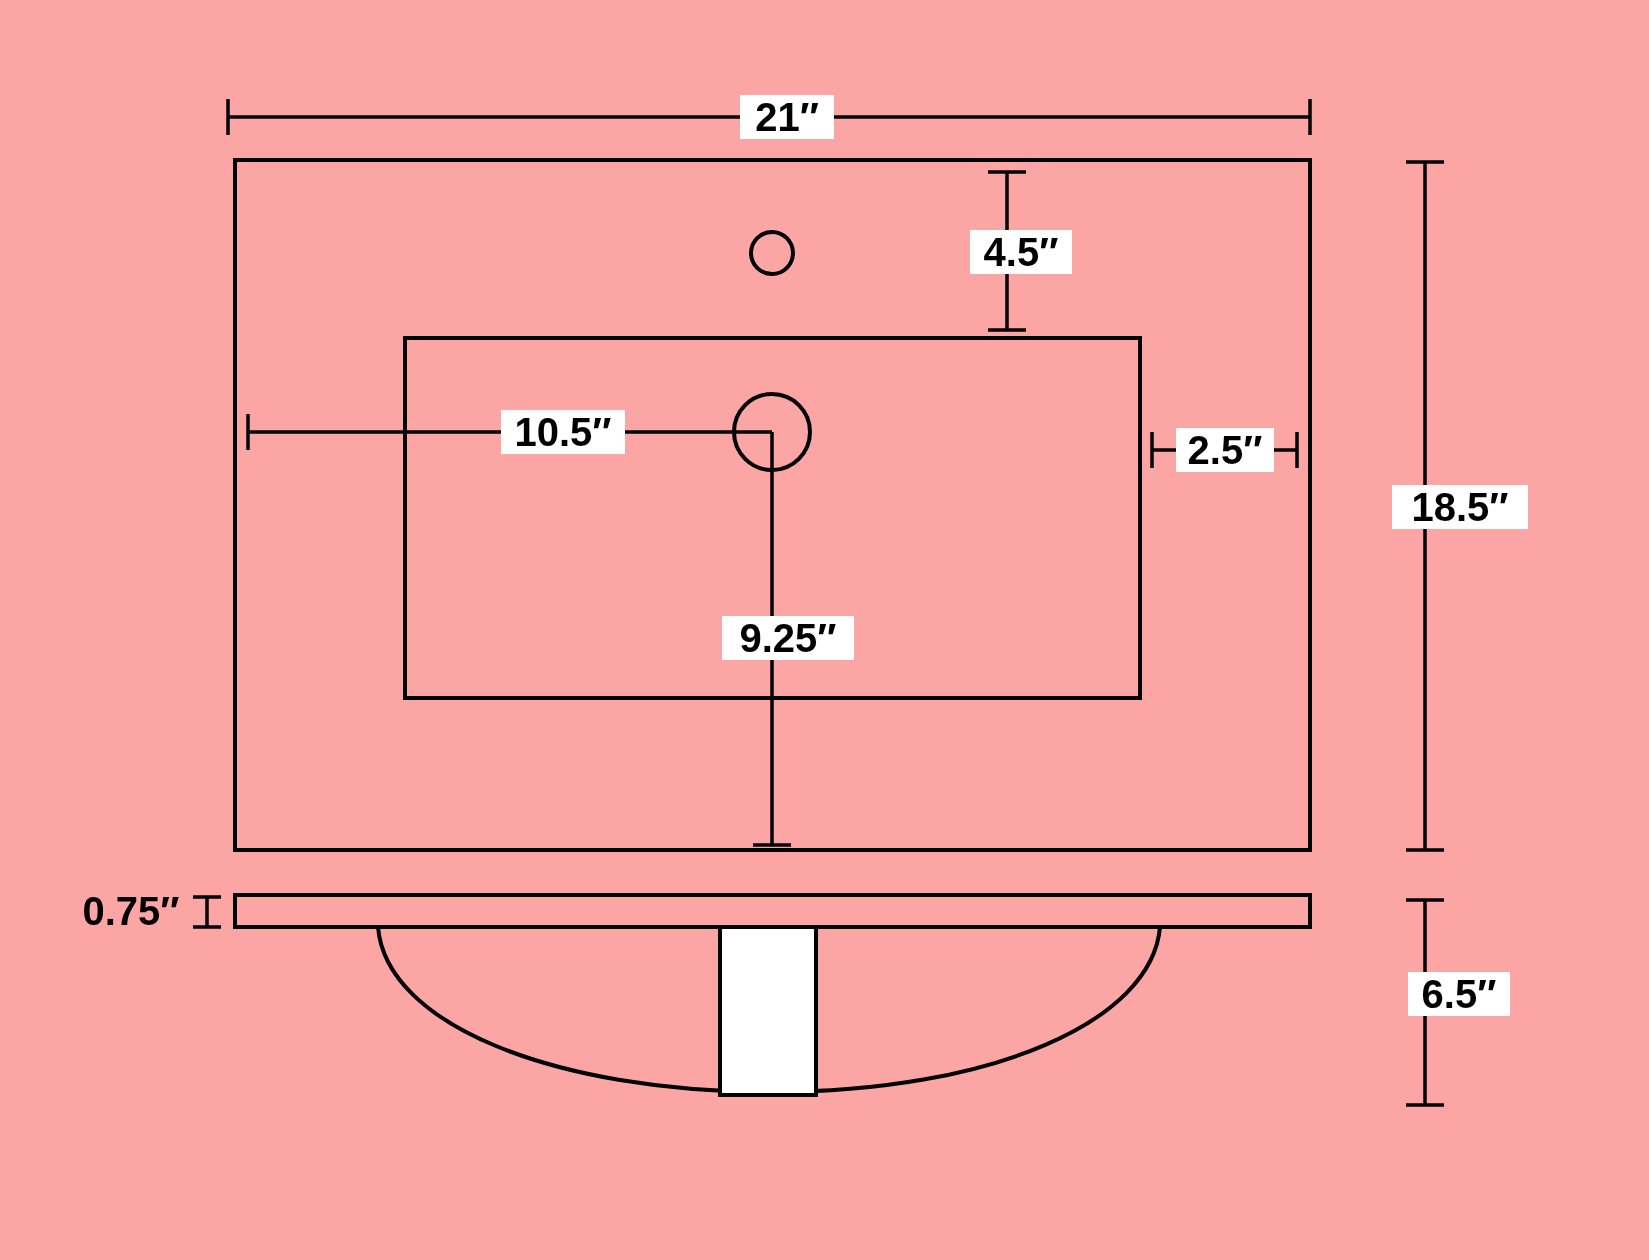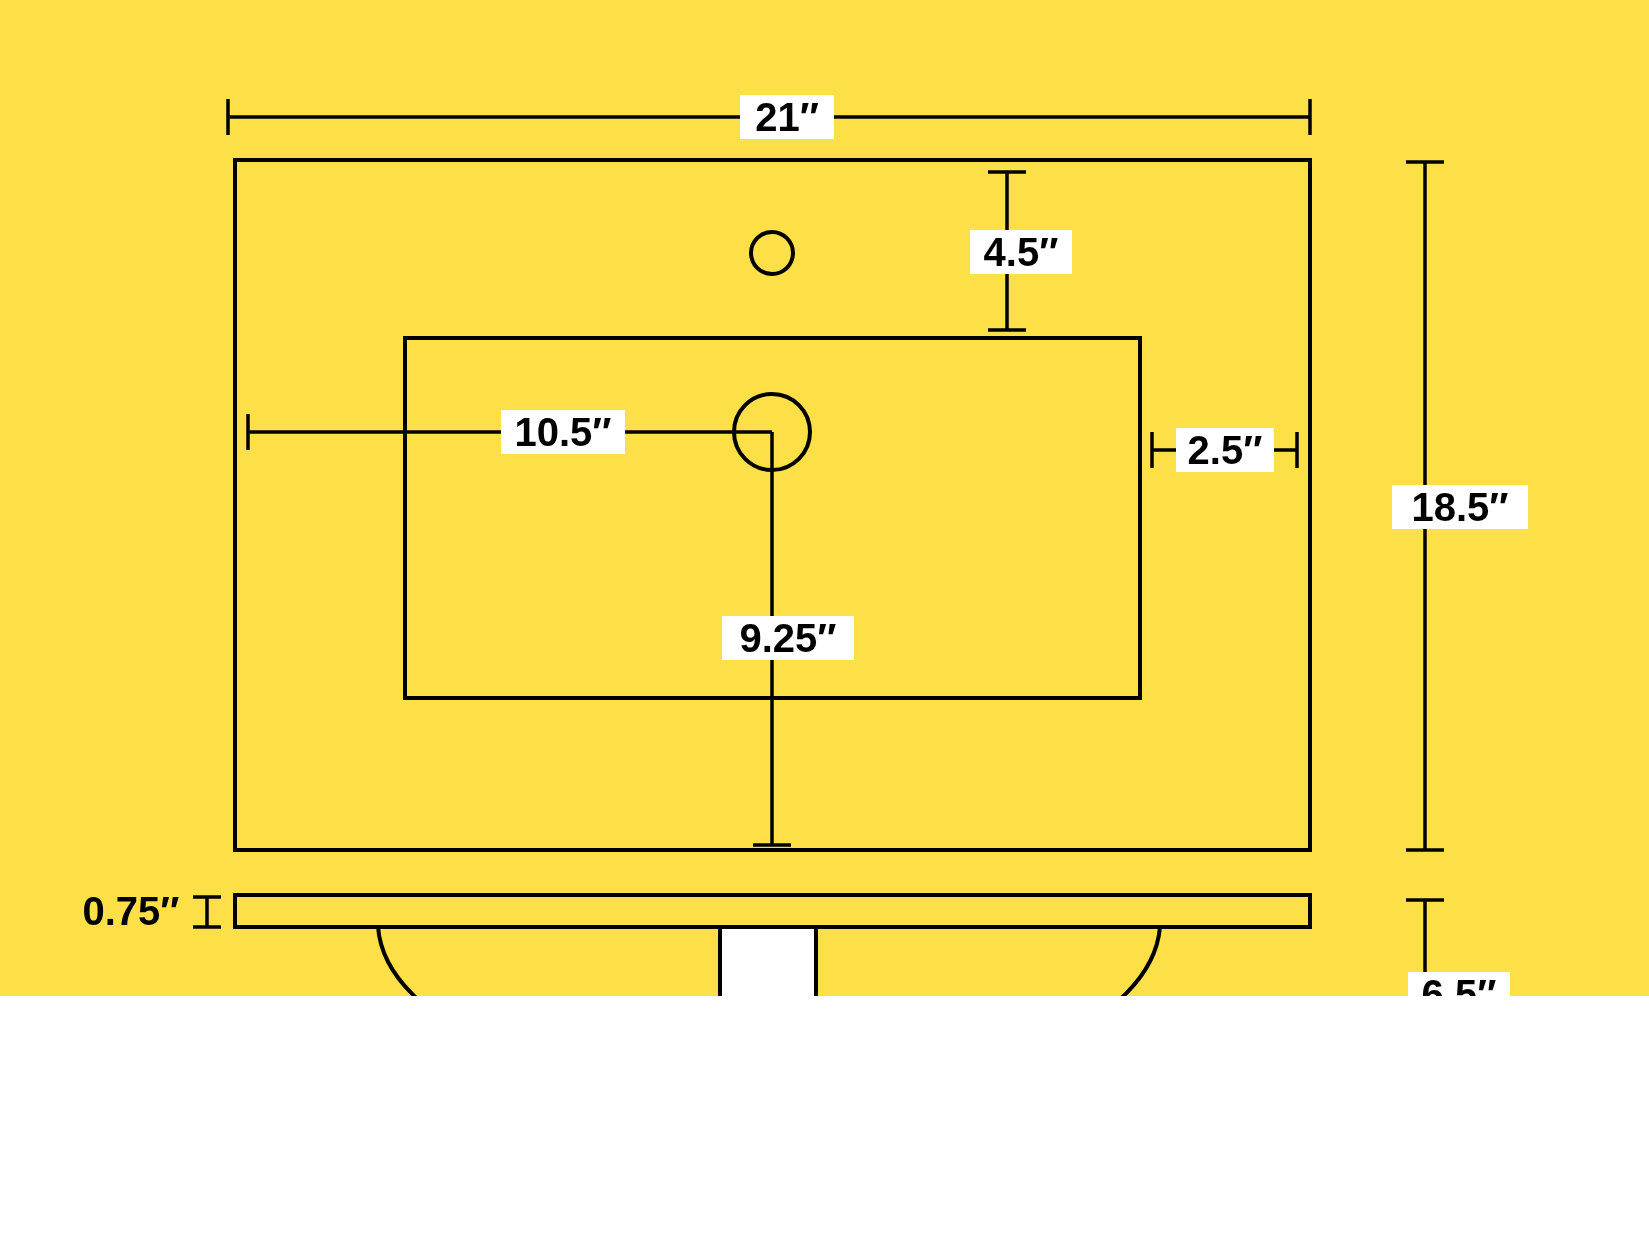--- a/index.html
+++ b/index.html
@@ -3,22 +3,22 @@
 <meta charset="utf-8">
 <style>
   html,body{
     margin:0;
     padding:0;
     background:#ffffff;
   }
   .canvas{
     position:relative;
     width:1649px;
-    height:996px;
-    background:#fde047;
+    height:1260px;
+    background:#fca5a5;
     overflow:hidden;
   }
   svg{display:block}
   .shape{
     stroke:#000000;
     stroke-width:4;
     fill:none;
   }
   .dim{
     stroke:#000000;

